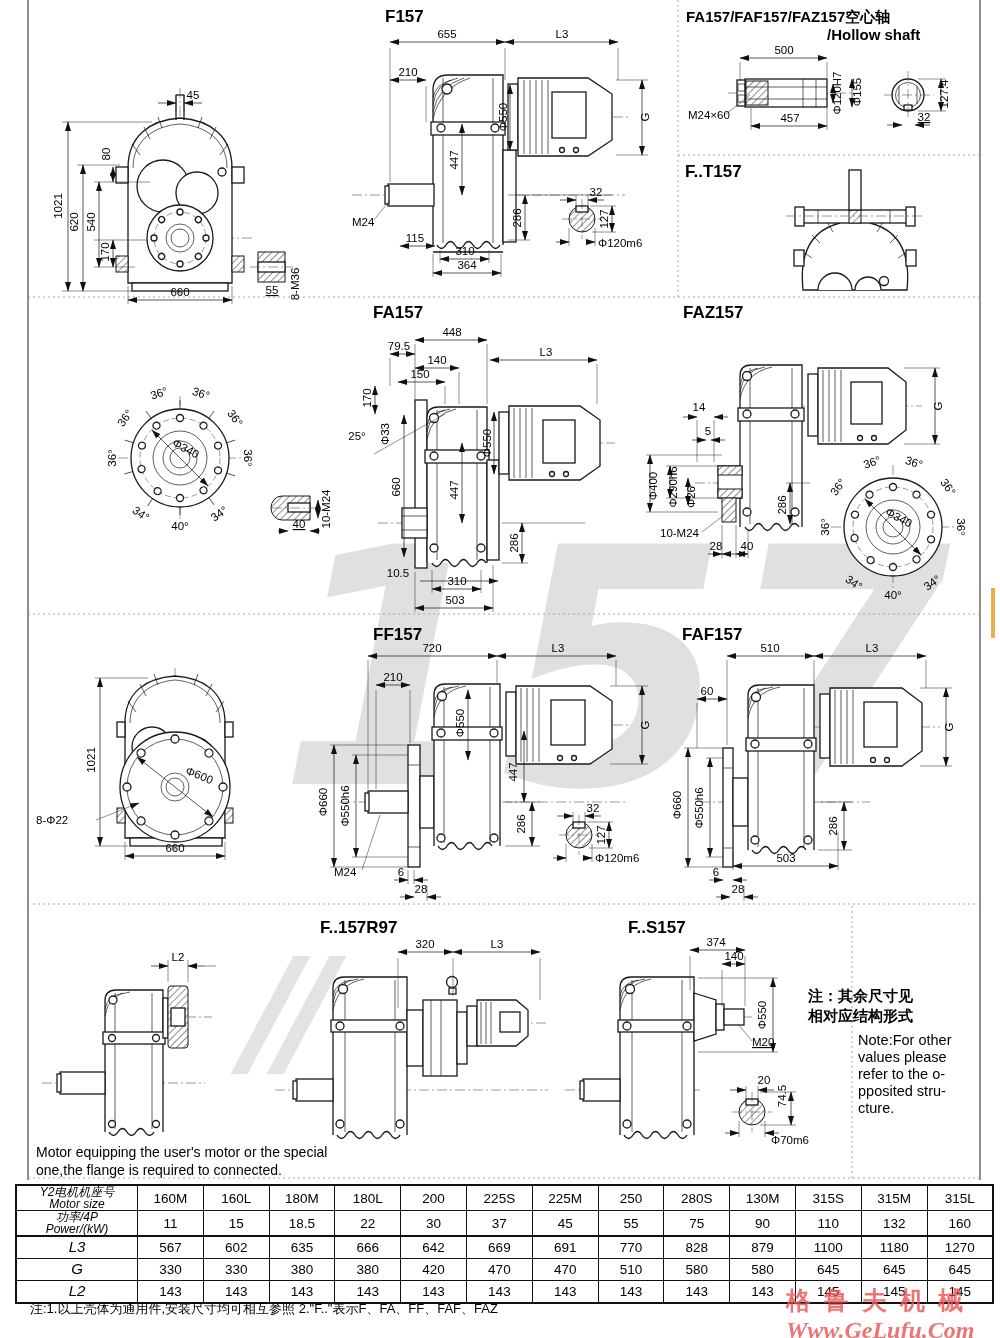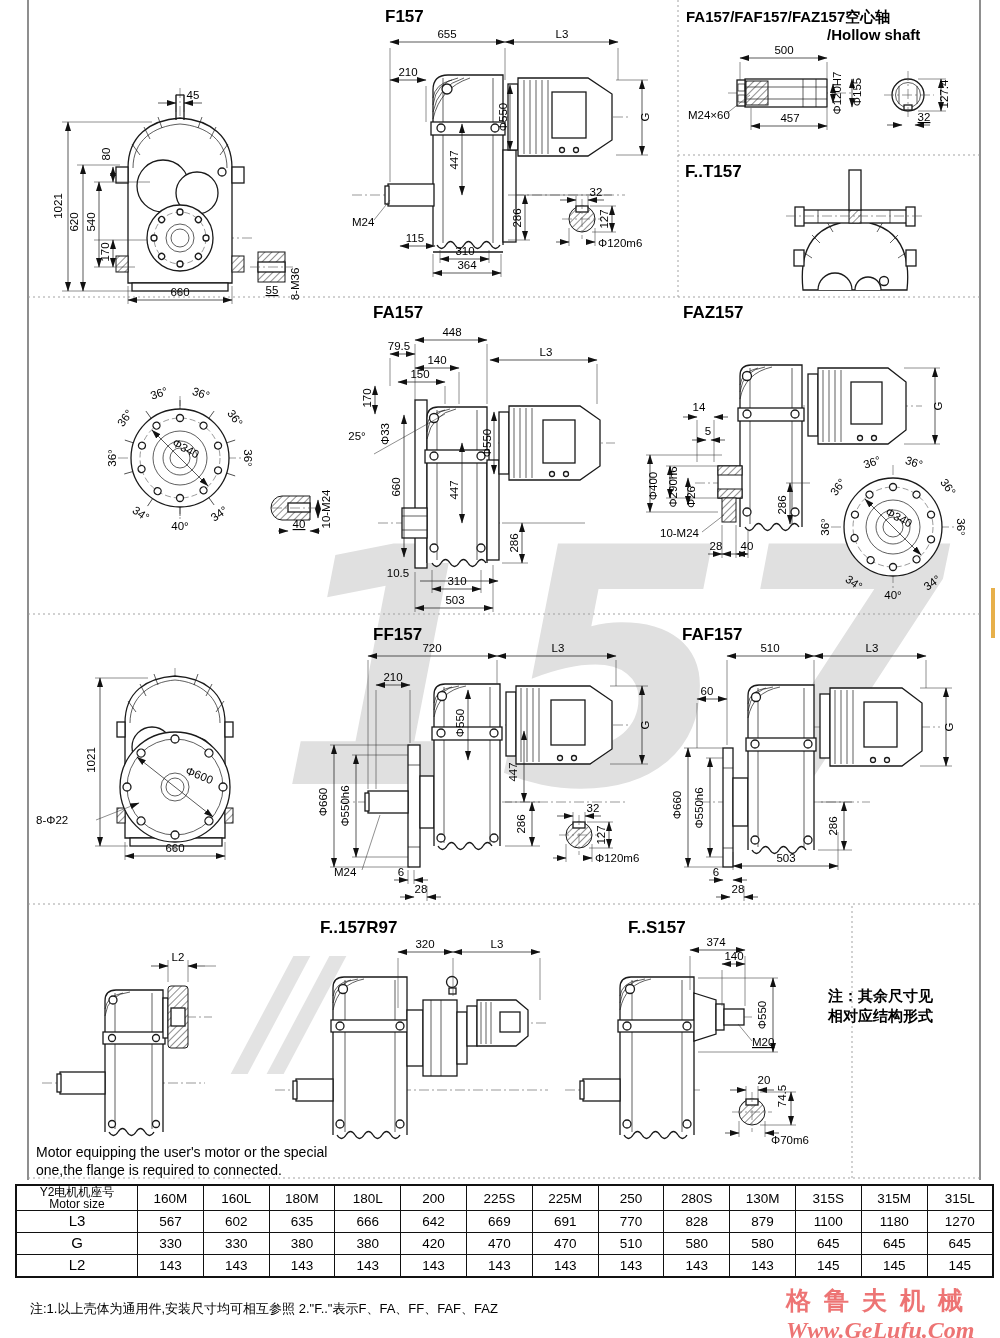--- a/index.html
+++ b/index.html
@@ -25,29 +25,29 @@
   .bc{fill:none;stroke:#555;stroke-width:.6;stroke-dasharray:6 3;}
   .dash{stroke:#999;stroke-width:.9;stroke-dasharray:2 3;fill:none;}
   .b{stroke:#444;stroke-width:1.2;}
   #dwg text{font:11.5px "Liberation Sans",sans-serif;fill:#000;}
   #dwg text.ttl{font:bold 17px "Liberation Sans",sans-serif;}
   #dwg text.ttl2{font:bold 15px "Liberation Sans",sans-serif;}
   
   .tb{position:absolute;z-index:2;}
   #flange-note-cn{left:36px;top:917px;font:bold 15px "Liberation Sans",sans-serif;line-height:20px;}
   #flange-note-en{left:36px;top:1143px;font:14px "Liberation Sans",sans-serif;line-height:18px;}
-  #side-note-cn{left:828px;top:986px;font:bold 15px "Liberation Sans",sans-serif;line-height:20px;}
+  #side-note-cn{left:808px;top:986px;font:bold 15px "Liberation Sans",sans-serif;line-height:20px;}
   #side-note-en{left:858px;top:1032px;font:14.5px "Liberation Sans",sans-serif;line-height:17px;}
   
   #spec-table{position:absolute;left:15px;top:1184px;z-index:2;border-collapse:collapse;table-layout:fixed;}
   #spec-table td,#spec-table th{border:1px solid #111;text-align:center;vertical-align:middle;
       font:13.5px "Liberation Sans",sans-serif;padding:0;height:21px;background:transparent;}
   #spec-table .hd2{border-bottom:2px solid #111;}
   #spec-table{border:2px solid #111;}
-  #spec-table .rh{width:120px;font-size:12px;line-height:12px;}
+  #spec-table .rh{width:120px;font-size:12px;line-height:12px;font-style:italic;}
   #spec-table .rh .big{font-size:15px;}
   #spec-table col.dc{width:65.8px;}
   #footnotes{left:30px;top:1299px;font:13px "Liberation Sans",sans-serif;line-height:20px;z-index:2;width:960px;}
 </style>
 </head>
 <body>
 
 <div id="page">
 
   <div id="wm-big">157</div>
@@ -865,20 +865,27 @@
   </svg>
 
   <div class="tb" id="flange-note-en">
     <div>Motor equipping the user's motor or the special</div>
     <div>one,the flange is required to connected.</div>
   </div>
   <div class="tb" id="side-note-cn">
     <div>注：其余尺寸见</div>
     <div>相对应结构形式</div>
   </div>
+  <div class="tb" id="side-note-en">
+    <div>Note:For other</div>
+    <div>values please</div>
+    <div>refer to the o-</div>
+    <div>pposited stru-</div>
+    <div>cture.</div>
+  </div>
 
   <table id="spec-table">
     <colgroup>
         <col style="width:120px">
         <col class="dc">
         <col class="dc">
         <col class="dc">
         <col class="dc">
         <col class="dc">
         <col class="dc">
@@ -902,20 +909,39 @@
       <td>180L</td>
       <td>200</td>
       <td>225S</td>
       <td>225M</td>
       <td>250</td>
       <td>280S</td>
       <td>130M</td>
       <td>315S</td>
       <td>315M</td>
       <td>315L</td>
+    </tr>
+    <tr>
+      <th class="rh hd2">
+        <div>功率/4P</div>
+        <div>Power/(kW)</div>
+      </th>
+      <td class="hd2">11</td>
+      <td class="hd2">15</td>
+      <td class="hd2">18.5</td>
+      <td class="hd2">22</td>
+      <td class="hd2">30</td>
+      <td class="hd2">37</td>
+      <td class="hd2">45</td>
+      <td class="hd2">55</td>
+      <td class="hd2">75</td>
+      <td class="hd2">90</td>
+      <td class="hd2">110</td>
+      <td class="hd2">132</td>
+      <td class="hd2">160</td>
     </tr>
     <tr>
       <th class="rh"><span class="big">L3</span></th>
       <td>567</td>
       <td>602</td>
       <td>635</td>
       <td>666</td>
       <td>642</td>
       <td>669</td>
       <td>691</td>

